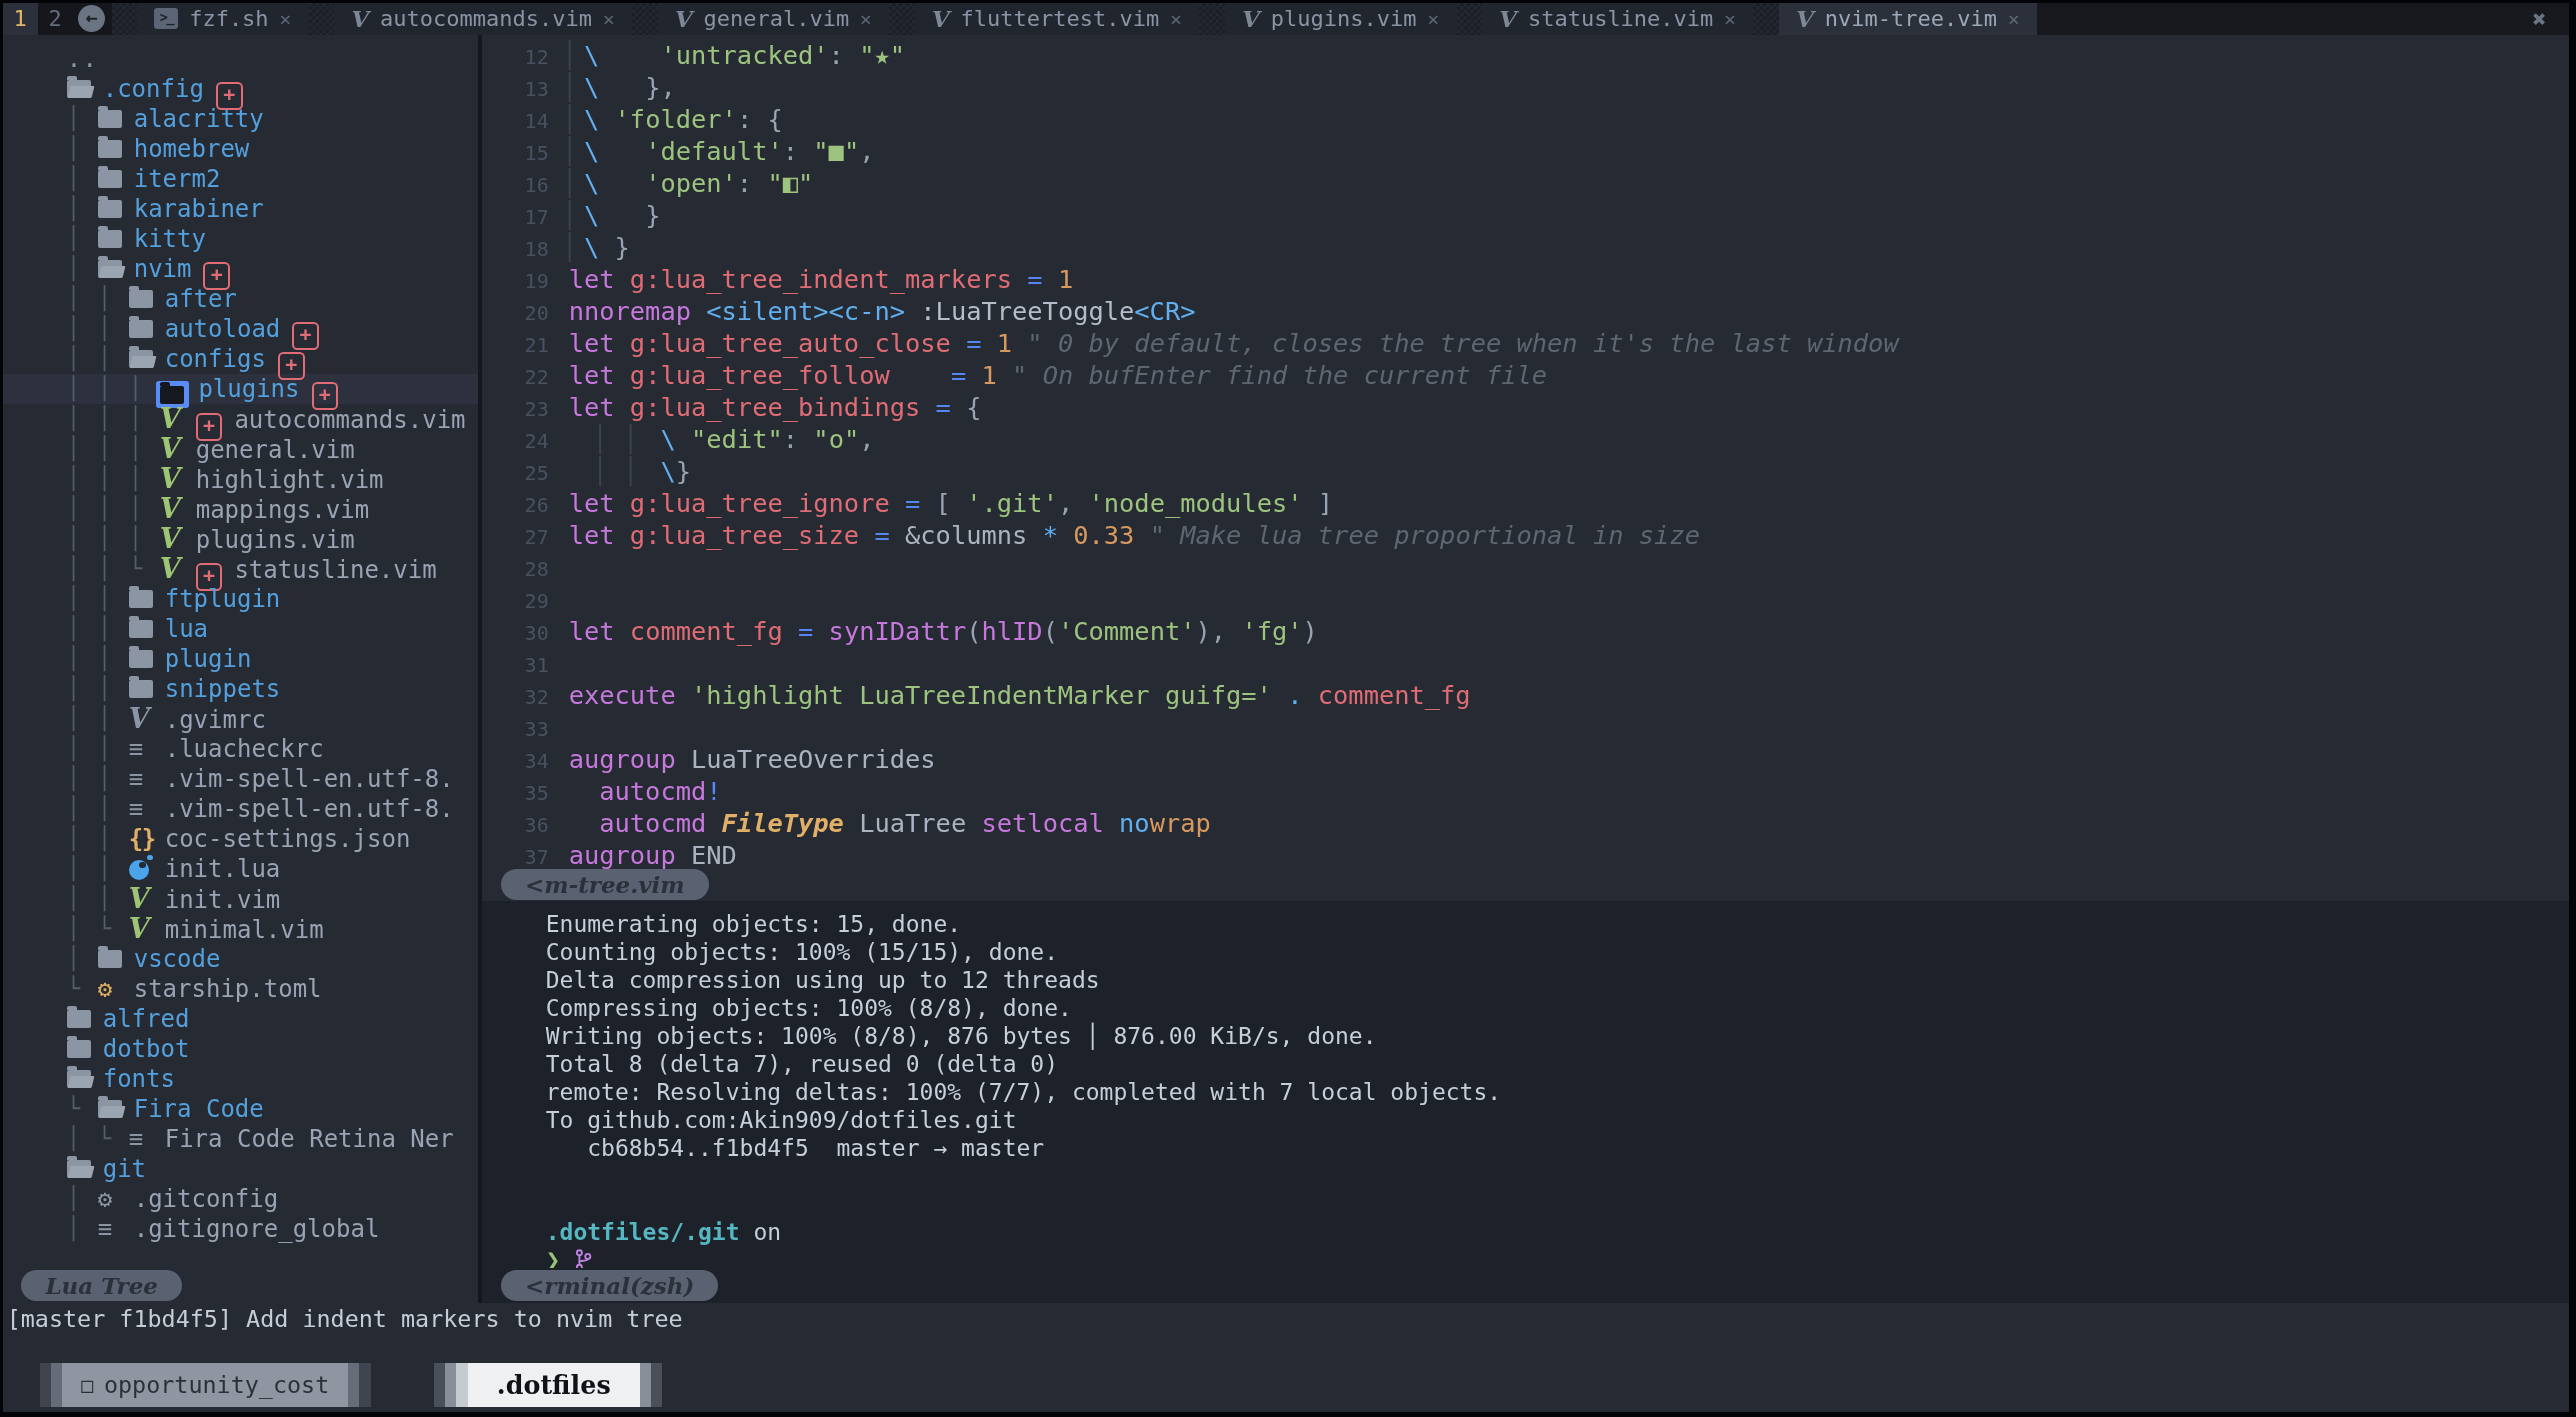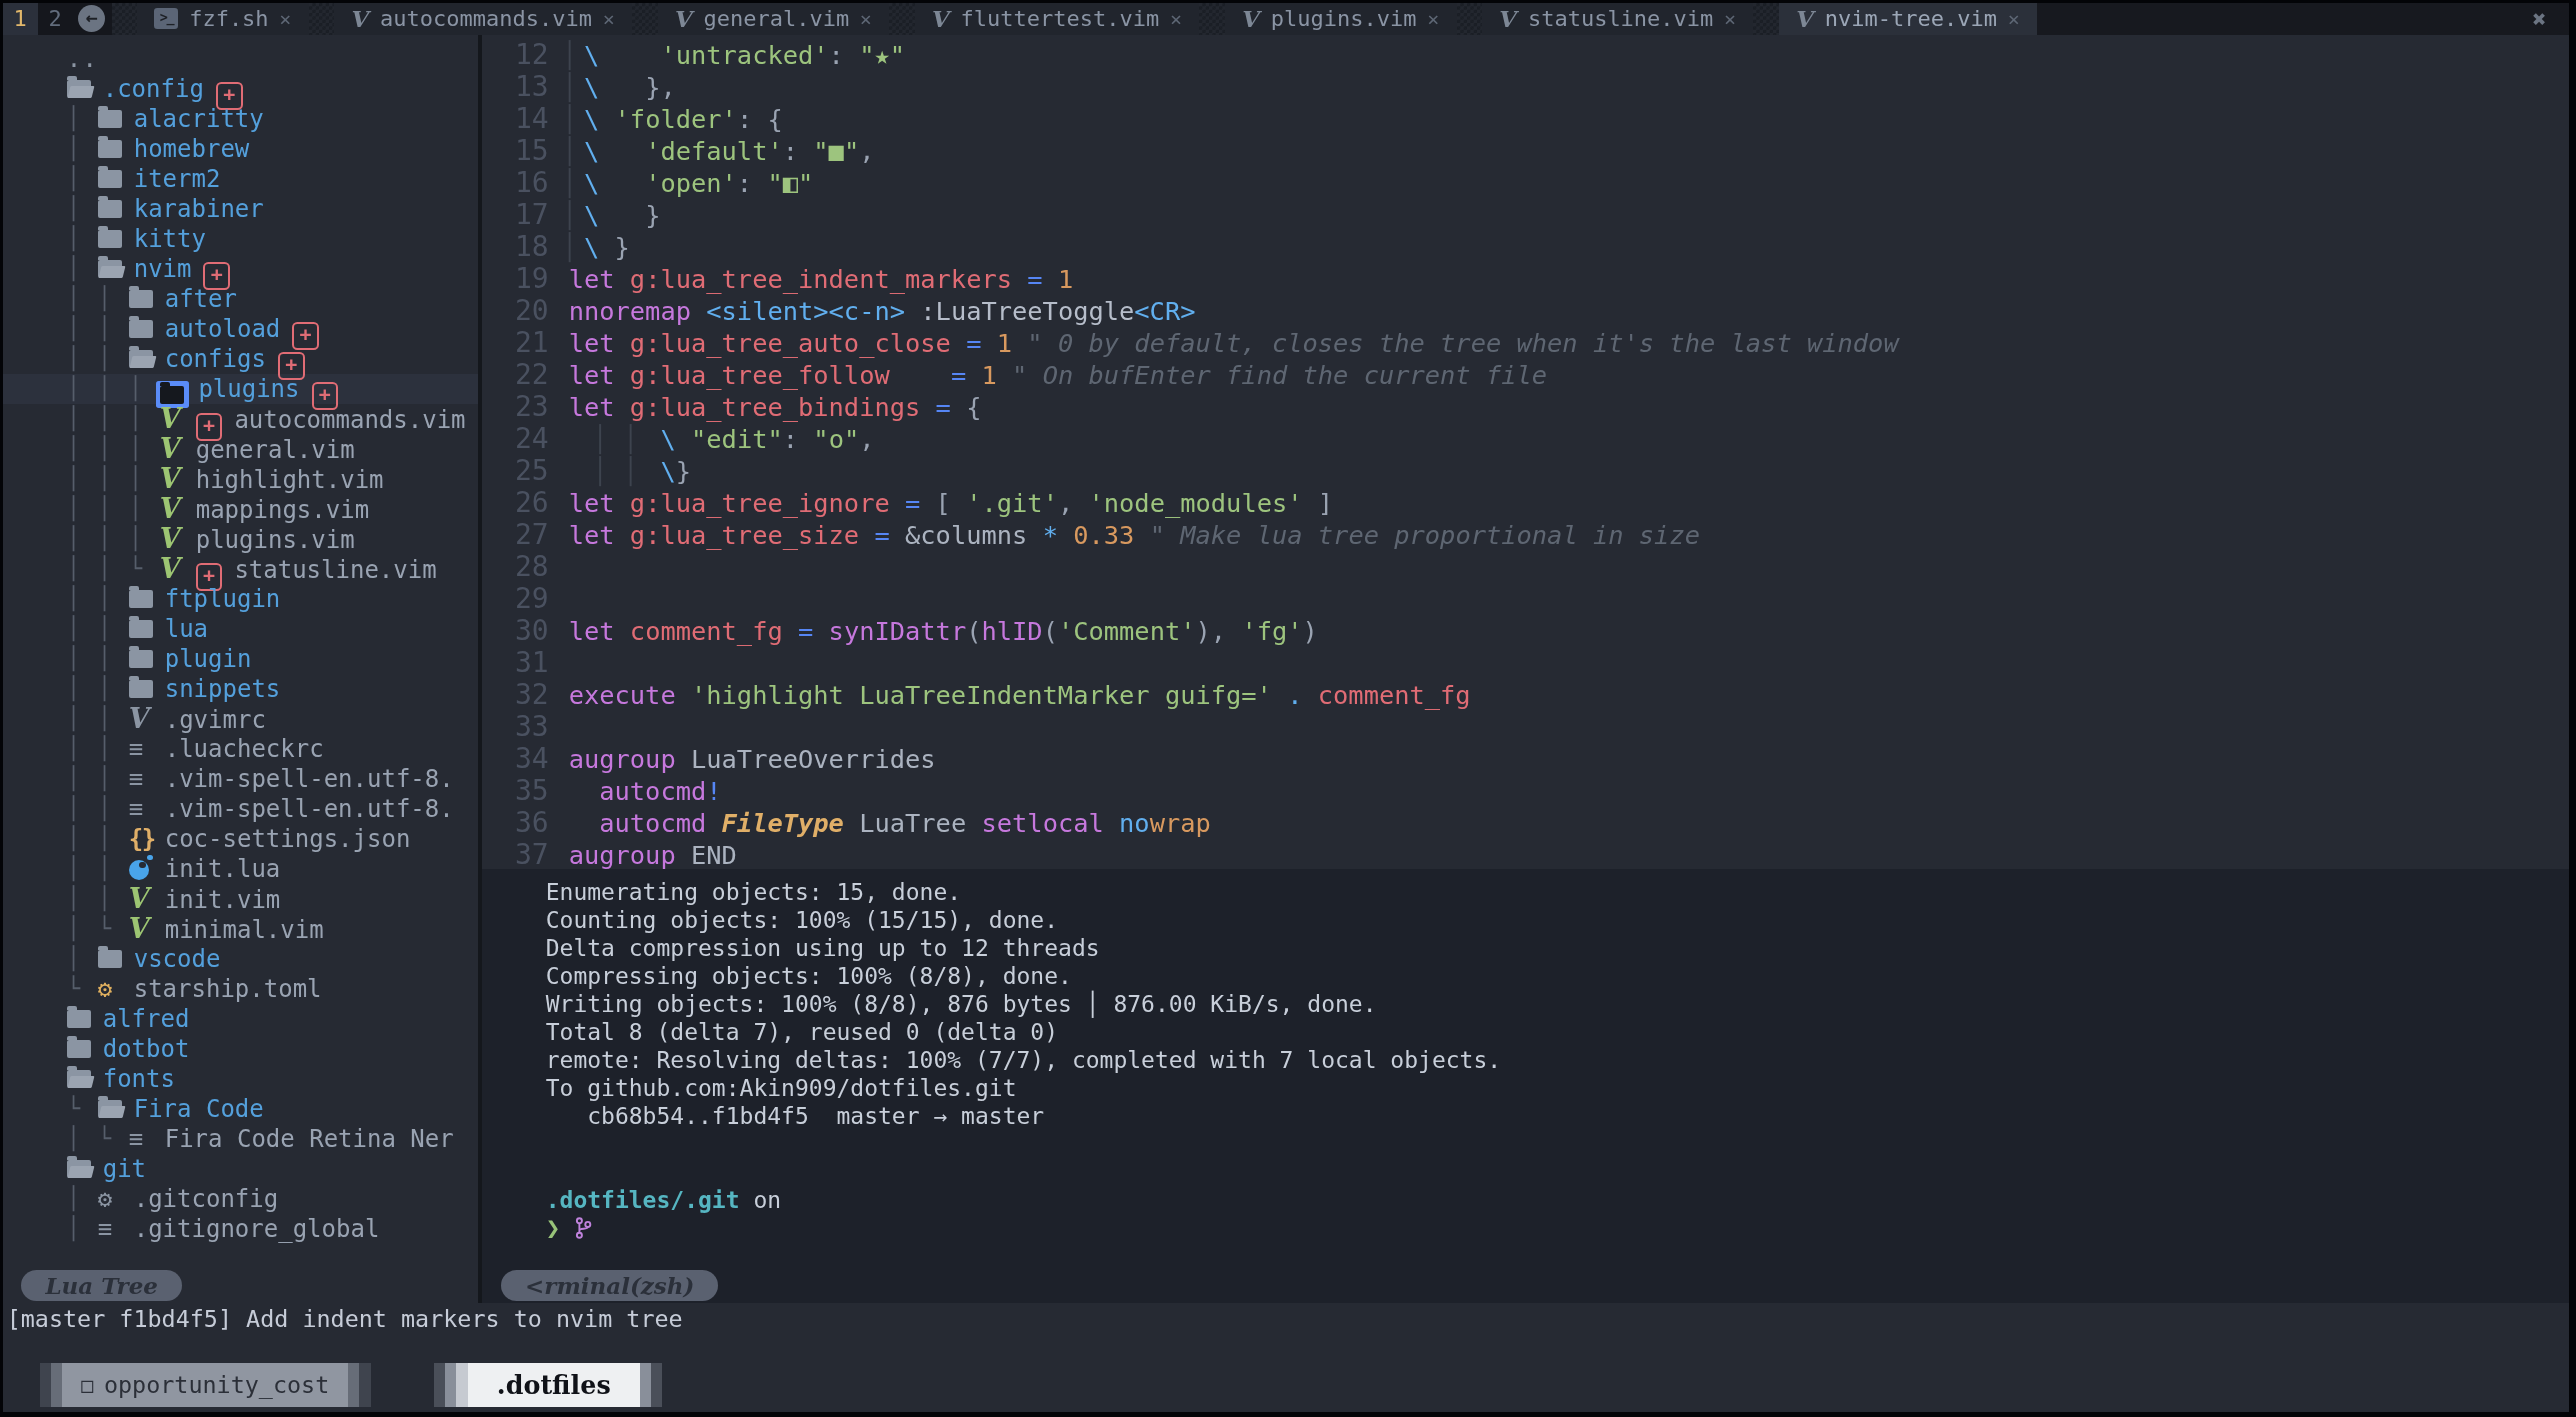--- a/index.html
+++ b/index.html
@@ -61,21 +61,21 @@
   .ic-lua::after{content:"";position:absolute;width:5.3px;height:5.3px;border-radius:50%;background:#49a4ea;top:-4.7px;right:-4px;}
   .plus{display:inline-block;min-width:18.7px;height:24px;border:2.7px solid var(--plusred);border-radius:5.3px;color:var(--plusred);font-weight:bold;font-size:20px;line-height:21.4px;text-align:center;padding:0 2px;margin-left:12px;vertical-align:-4px;}
   .plus.before{margin-left:0;margin-right:12px;}
   .tree-status{position:absolute;left:0;bottom:0;width:100%;height:35px;background:var(--bg);display:flex;align-items:center;padding-left:18.7px;box-sizing:border-box;}
   
   .pill{display:inline-block;background:var(--pill);color:var(--pilltext);border-radius:17.4px;height:31px;line-height:31px;padding:0 24px;
         font-family:"DejaVu Serif","Liberation Serif",serif;font-style:italic;font-weight:bold;font-size:23px;white-space:nowrap;}
   
   .editor{height:830px;background:var(--bg);overflow:hidden;padding-top:4px;}
   .cline{height:32px;line-height:32px;white-space:pre;font-size:25.4px;color:var(--fg);}
-  .ln{display:inline-block;width:67px;text-align:right;margin-right:20px;color:var(--gutter);font-size:28px;}
+  .ln{display:inline-block;width:67px;text-align:right;margin-right:20px;color:var(--gutter);font-size:20px;}
   .tok.kw{color:var(--kw);} .tok.vr{color:var(--vr);} .tok.eq{color:var(--eq);} .tok.op{color:var(--op);}
   .tok.nm{color:var(--nm);} .tok.st{color:var(--st);} .tok.pn{color:var(--pn);} .tok.fg{color:var(--fg);}
   .tok.cd{color:var(--cd);margin-top:27px;} .tok.ct{color:var(--op);} .tok.gd{color:var(--guide);}
   .tok.cm{color:var(--cm);font-style:italic;}
   .tok.ty{color:var(--ty);font-style:italic;font-weight:bold;}
   .tok.fn{color:var(--kw);}
   .ed-status{height:32px;background:var(--bg);display:flex;align-items:center;padding-left:19.4px;}
   
   .term{flex:1;background:var(--bg-term);overflow:hidden;padding:9.4px 0 0 64px;}
   .tline{height:28px;line-height:28px;white-space:pre;font-size:23px;color:var(--tfg);}
@@ -226,20 +226,23 @@
           <div class="cline"><span class="ln">29</span></div>
           <div class="cline"><span class="ln">30</span><span class="tok kw">let</span><span class="tok fg"> </span><span class="tok vr">comment_fg</span><span class="tok fg"> </span><span class="tok eq">=</span><span class="tok fg"> </span><span class="tok fn">synIDattr</span><span class="tok pn">(</span><span class="tok fn">hlID</span><span class="tok pn">(</span><span class="tok st">'Comment'</span><span class="tok pn">),</span><span class="tok fg"> </span><span class="tok st">'fg'</span><span class="tok pn">)</span></div>
           <div class="cline"><span class="ln">31</span></div>
           <div class="cline"><span class="ln">32</span><span class="tok kw">execute</span><span class="tok fg"> </span><span class="tok st">'highlight LuaTreeIndentMarker guifg='</span><span class="tok fg"> </span><span class="tok op">.</span><span class="tok fg"> </span><span class="tok vr">comment_fg</span></div>
           <div class="cline"><span class="ln">33</span></div>
           <div class="cline"><span class="ln">34</span><span class="tok kw">augroup</span><span class="tok fg"> </span><span class="tok fg">LuaTreeOverrides</span></div>
           <div class="cline"><span class="ln">35</span><span class="tok fg">  </span><span class="tok kw">autocmd</span><span class="tok eq">!</span></div>
           <div class="cline"><span class="ln">36</span><span class="tok fg">  </span><span class="tok kw">autocmd</span><span class="tok fg"> </span><span class="tok ty">FileType</span><span class="tok fg"> </span><span class="tok fg">LuaTree</span><span class="tok fg"> </span><span class="tok kw">setlocal</span><span class="tok fg"> </span><span class="tok op">no</span><span class="tok nm">wrap</span></div>
           <div class="cline"><span class="ln">37</span><span class="tok kw">augroup</span><span class="tok fg"> </span><span class="tok fg">END</span></div>
         </div>
+      <div class="ed-status">
+        <span class="pill">&lt;m-tree.vim</span>
+      </div>
 
       <div class="term" id="term">
           <div class="tline">Enumerating objects: 15, done.</div>
           <div class="tline">Counting objects: 100% (15/15), done.</div>
           <div class="tline">Delta compression using up to 12 threads</div>
           <div class="tline">Compressing objects: 100% (8/8), done.</div>
           <div class="tline">Writing objects: 100% (8/8), 876 bytes │ 876.00 KiB/s, done.</div>
           <div class="tline">Total 8 (delta 7), reused 0 (delta 0)</div>
           <div class="tline">remote: Resolving deltas: 100% (7/7), completed with 7 local objects.</div>
           <div class="tline">To github.com:Akin909/dotfiles.git</div>

